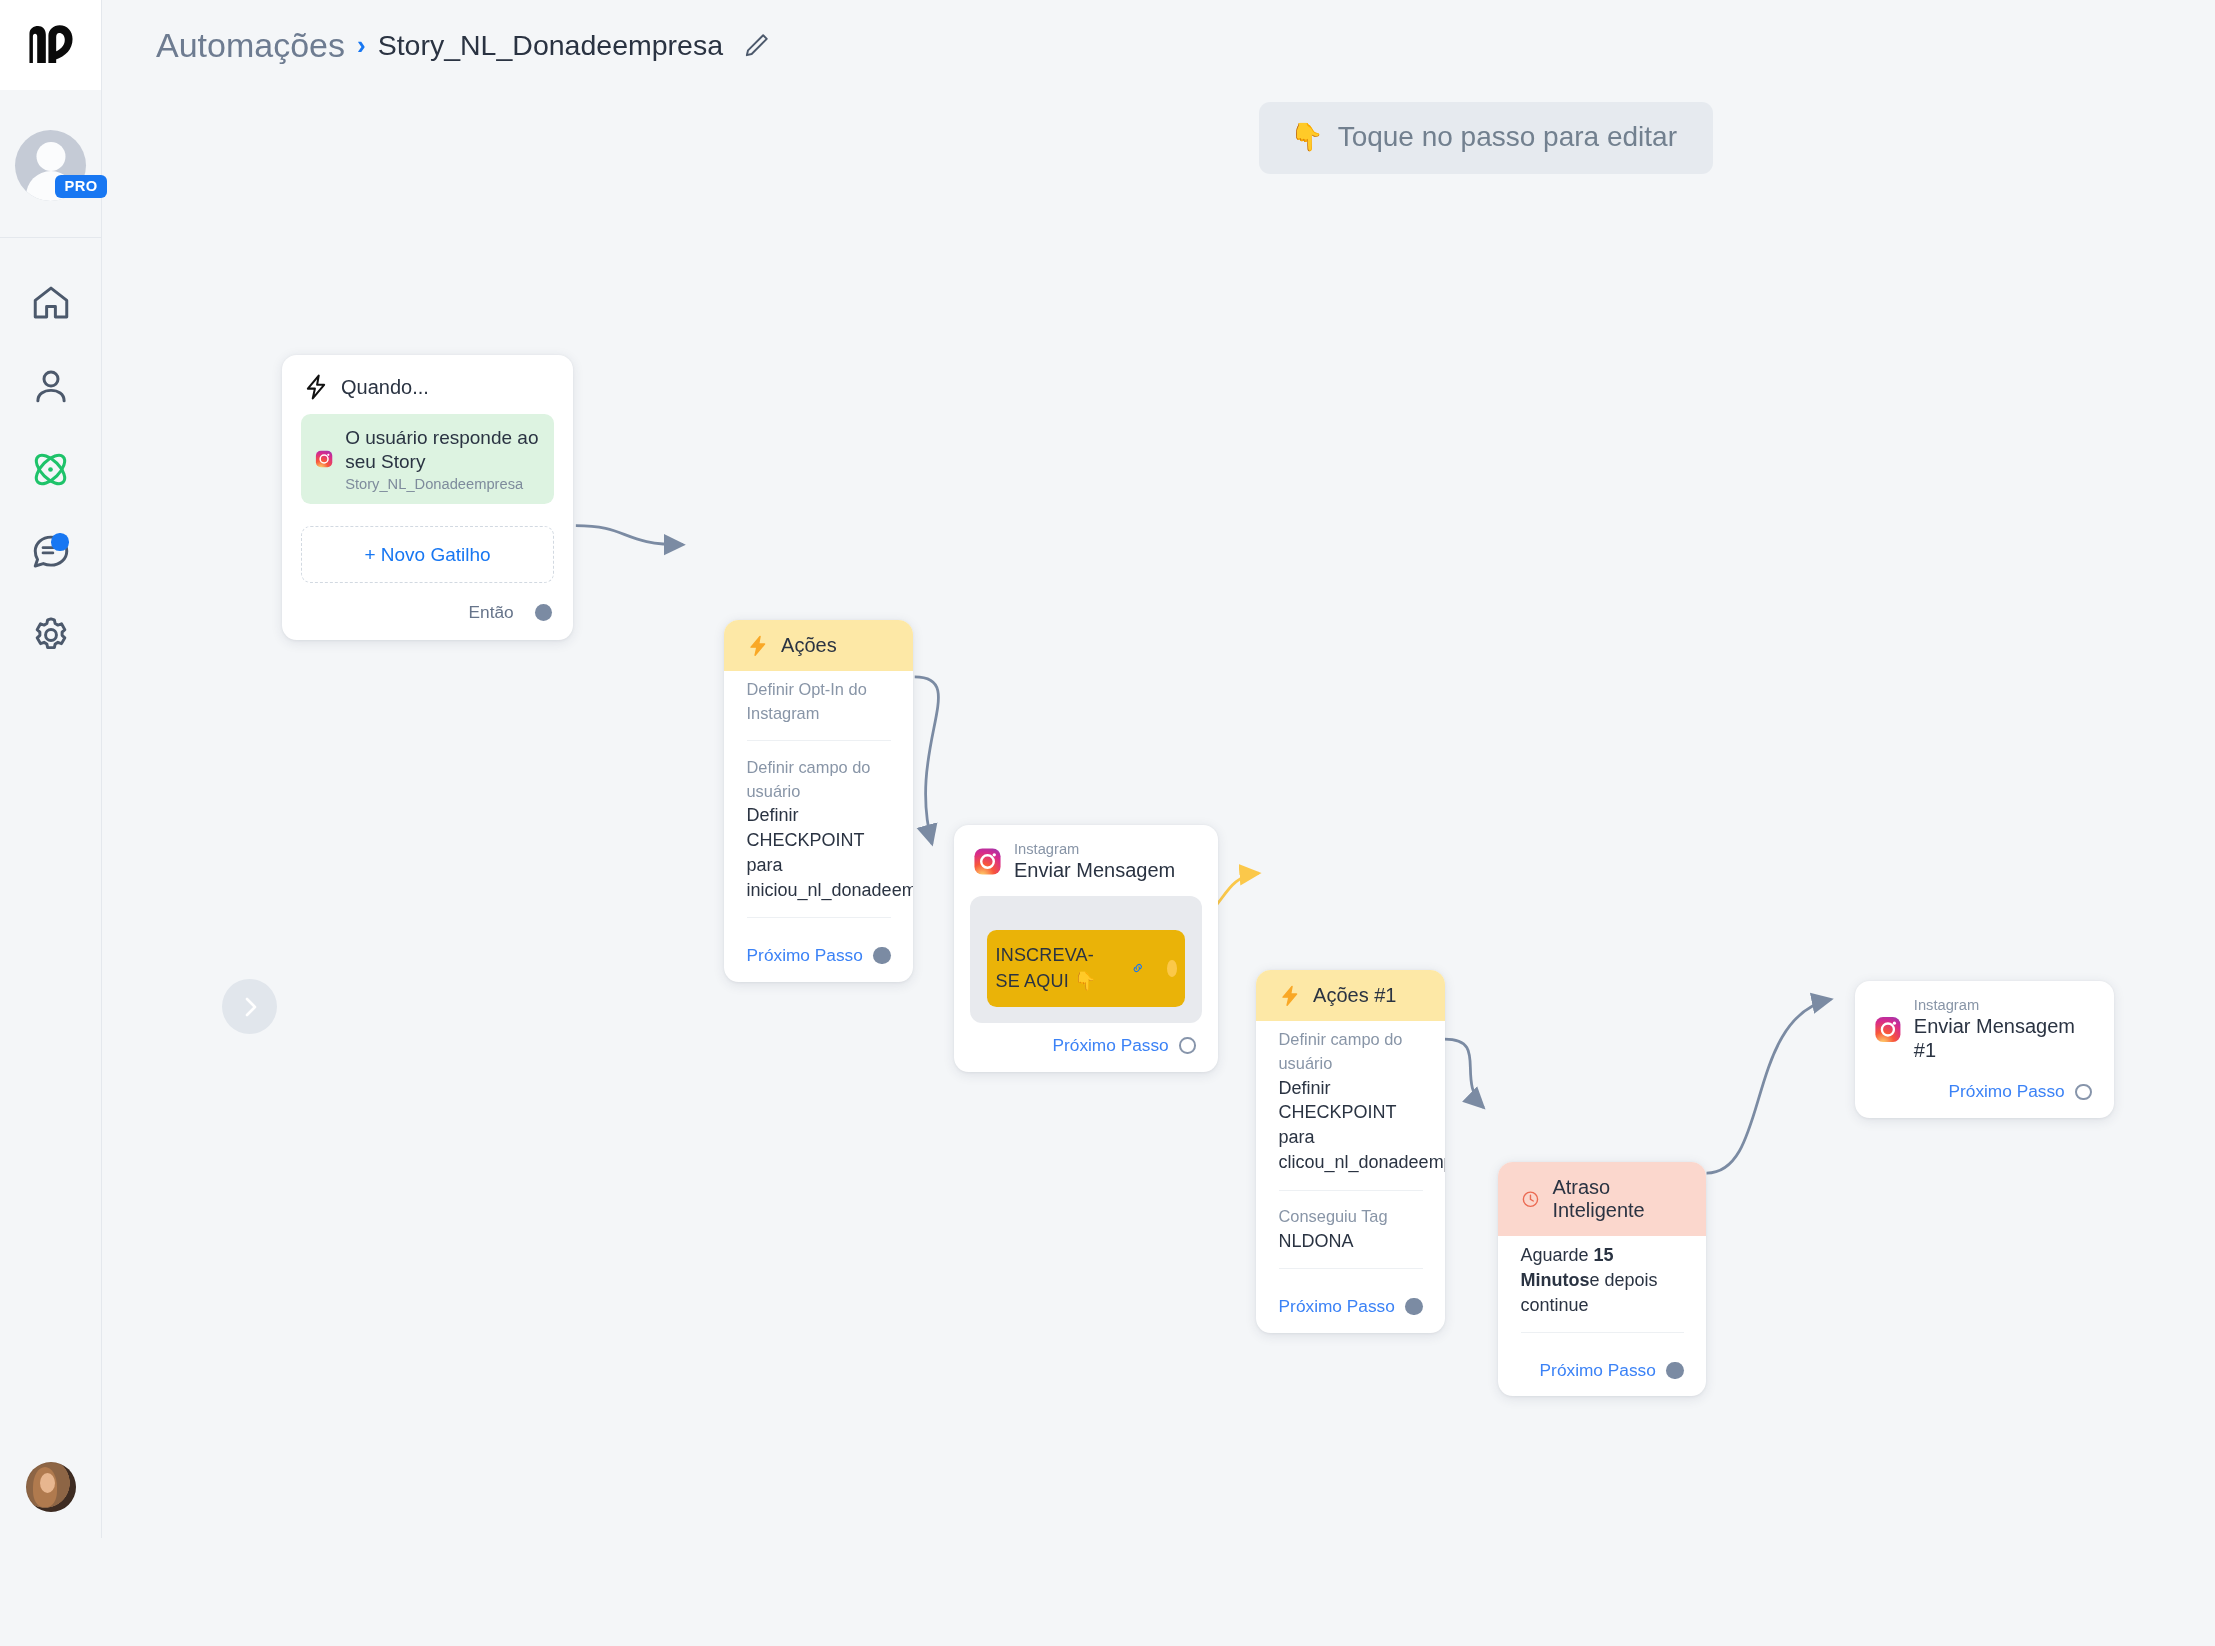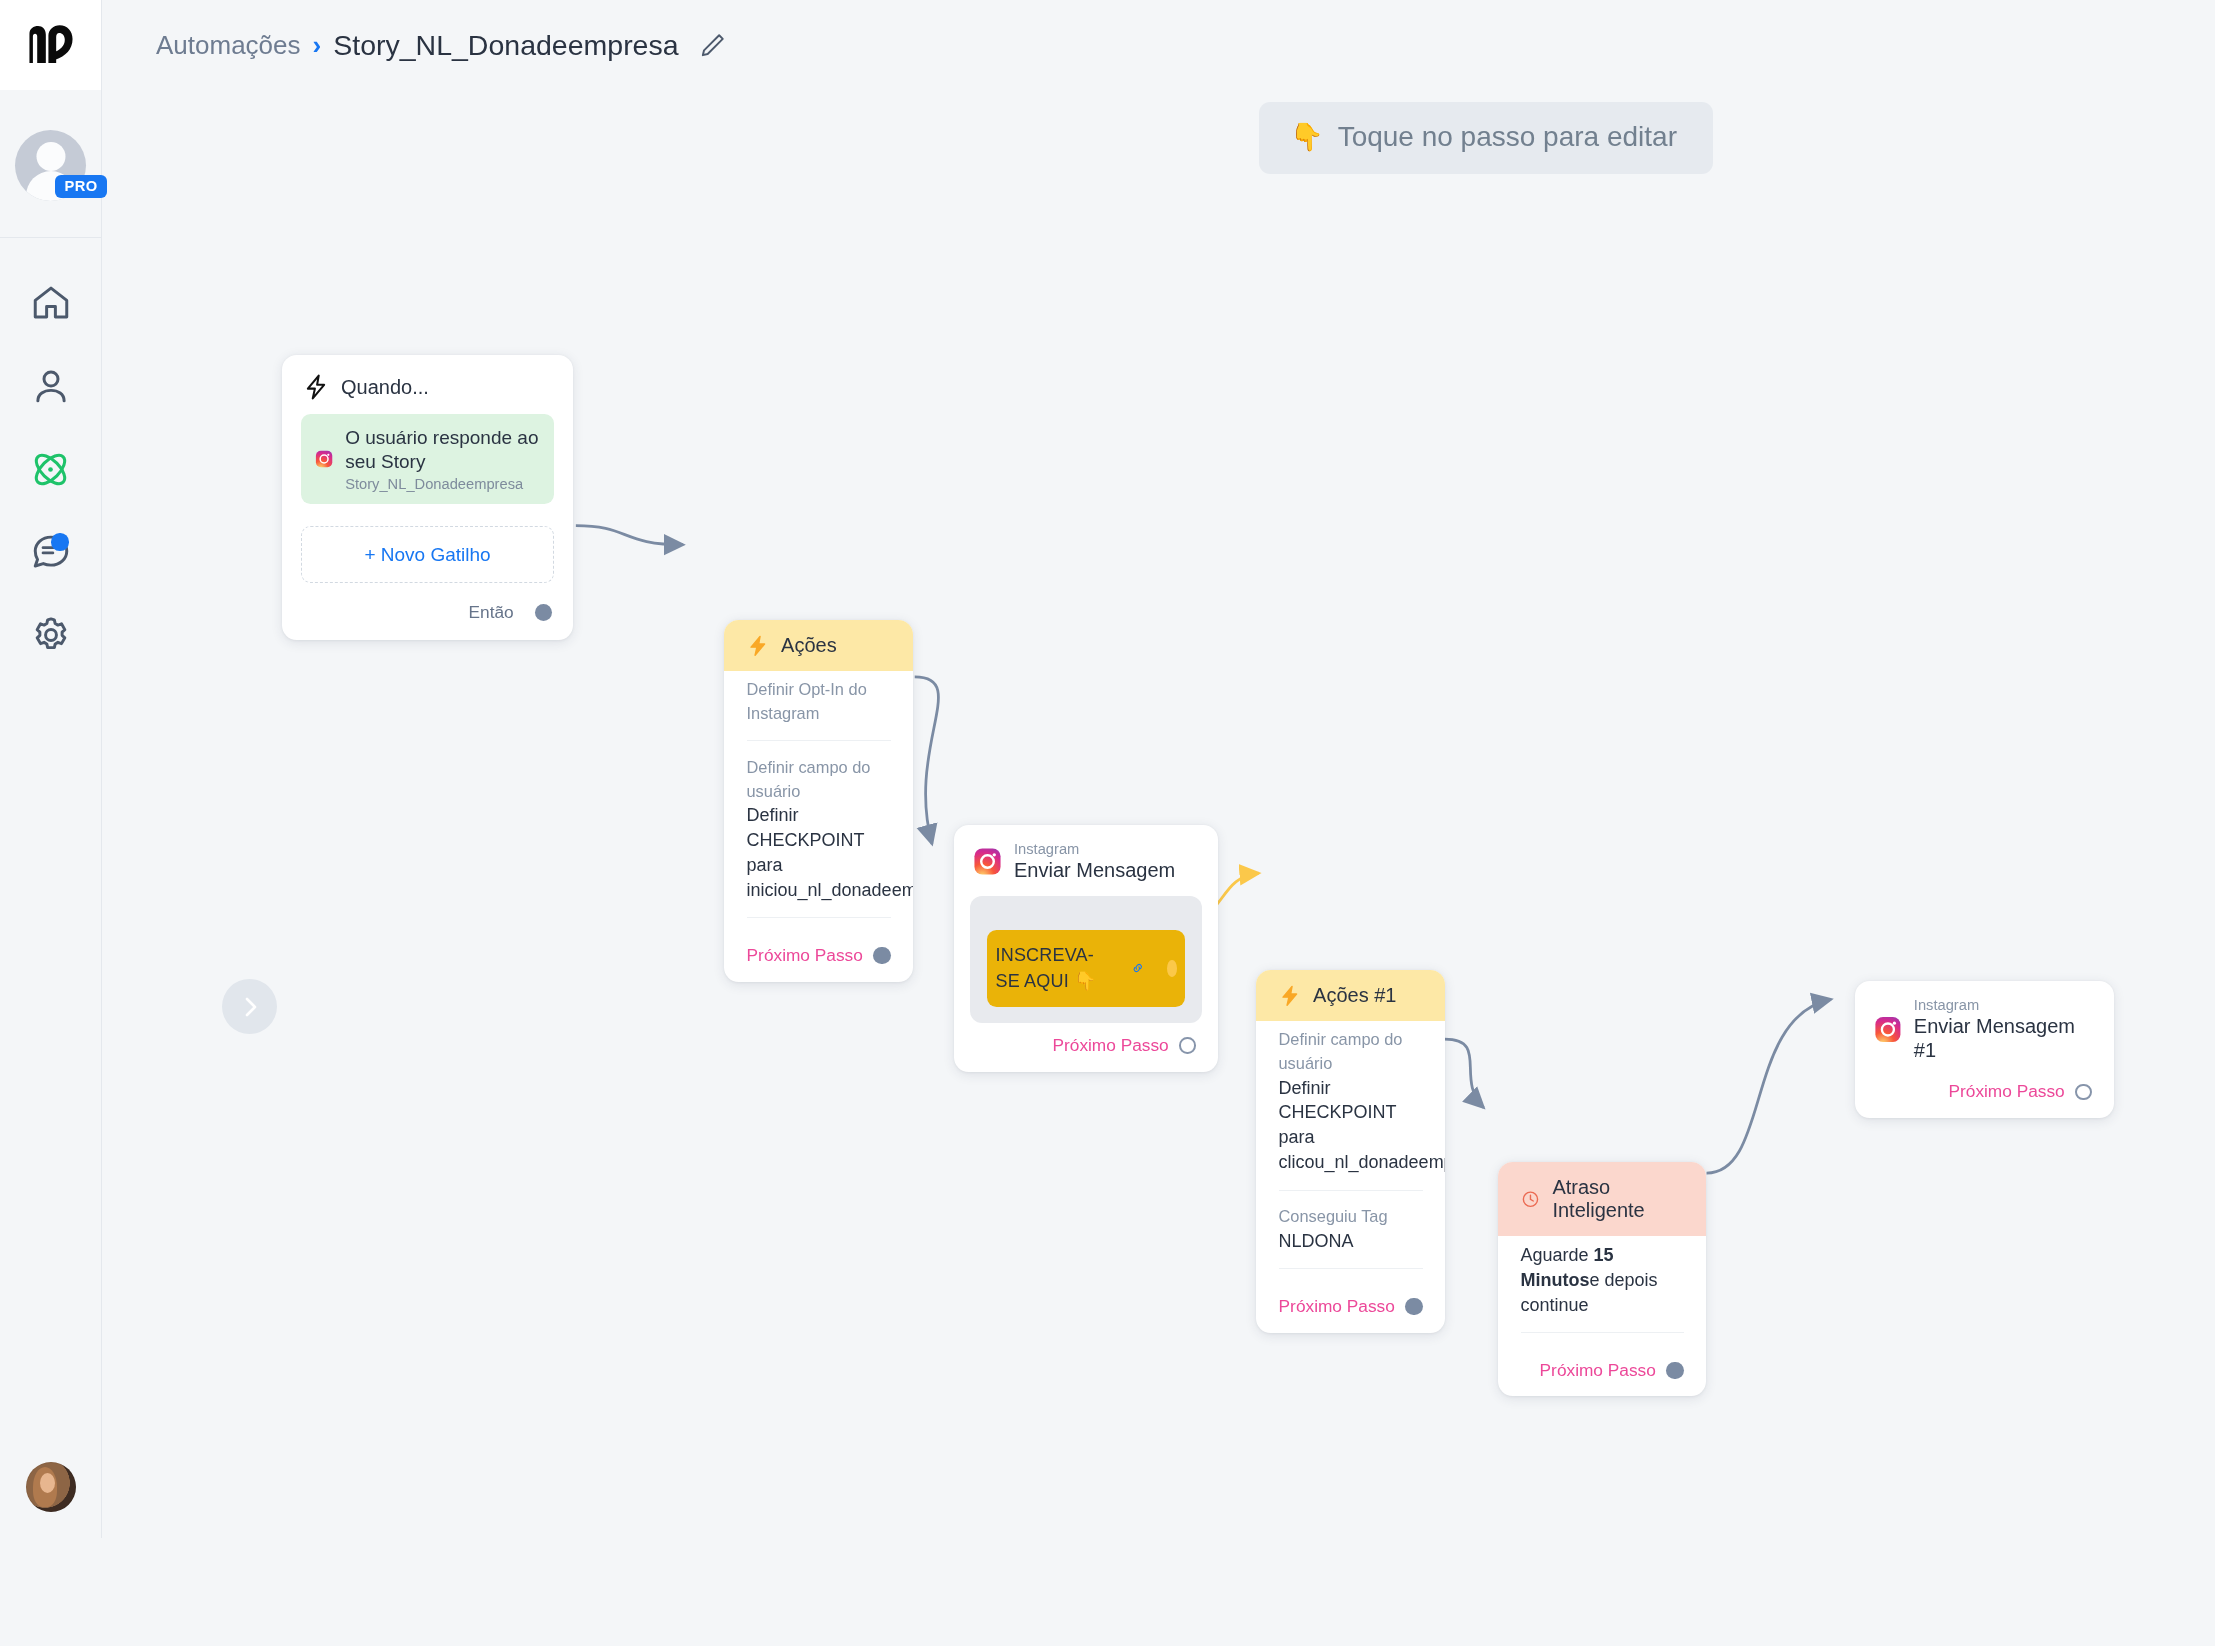--- a/index.html
+++ b/index.html
@@ -62,21 +62,21 @@
   #rail-bottom-avatar .f2 { position:absolute; left:28%; top:22%; width:30%; height:40%;
      background:#e7b68f; border-radius:50%; }
 
   
   #topbar {
     position: absolute; left: 102px; top: 0; right: 0; height: 90px;
     background: #f4f6f8; display: flex; align-items: center; z-index: 35;
   }
   #breadcrumb { display: flex; align-items: center; margin-left: 54px; }
   #crumb-root {
-    font-size: 26px; color: #6e7c91; cursor: pointer;
+    font-size: 34px; color: #6e7c91; cursor: pointer;
     font-family: "Liberation Sans", sans-serif;
   }
   #crumb-sep { margin: 0 12px; color: #1877f2; font-size: 26px; font-weight: 600; line-height:1; }
   #crumb-current { font-size: 28.5px; color: #2a3342; font-family: "Liberation Sans", sans-serif; }
   #edit-pencil { margin-left: 19px; cursor: pointer; display:flex; }
   #topbar-right {
     margin-left: auto; display: flex; align-items: center; padding-right: 15.6px;
   }
   #save-state {
     display: flex; align-items: center; gap: 11.2px;
@@ -129,21 +129,21 @@
     padding: 14px 22.5px; font-size: 20px; color: #2a3342;
   }
   .head-yellow { background: #fde8a6; }
   .head-red { background: #fbd7cd; }
   .node-body { padding: 7px 22.5px 0 22.5px; }
   .sep { height: 0.9px; background: #edf0f3; margin: 14.7px 0; }
   .lbl { font-size: 16.4px; color: #8895a7; line-height: 1.45; }
   .val { font-size: 18px; color: #2a3342; line-height: 1.38; }
   .port-row {
     display: flex; align-items: center; justify-content: flex-end; gap: 10.4px;
-    padding: 12px 22.5px 15.6px 22.5px; font-size: 17.3px; color: #ec4899;
+    padding: 12px 22.5px 15.6px 22.5px; font-size: 17.3px; color: #3b82f6;
   }
   .dot-filled { width: 17.3px; height: 17.3px; border-radius: 50%; background: #7b8ba3; }
   .dot-hollow { width: 16.4px; height: 16.4px; border-radius: 50%;
      border: 2.2px solid #8795ab; background: transparent; }
 
   
   #node-trigger { left: 180px; top: 265px; width: 291px; }
   #trigger-head { display:flex; align-items:center; gap:12px; padding: 19px 21px 8.6px 21px; }
   #trigger-head .t-txt { font-size: 20px; color: #2a3342; }
   .trigger-item {

